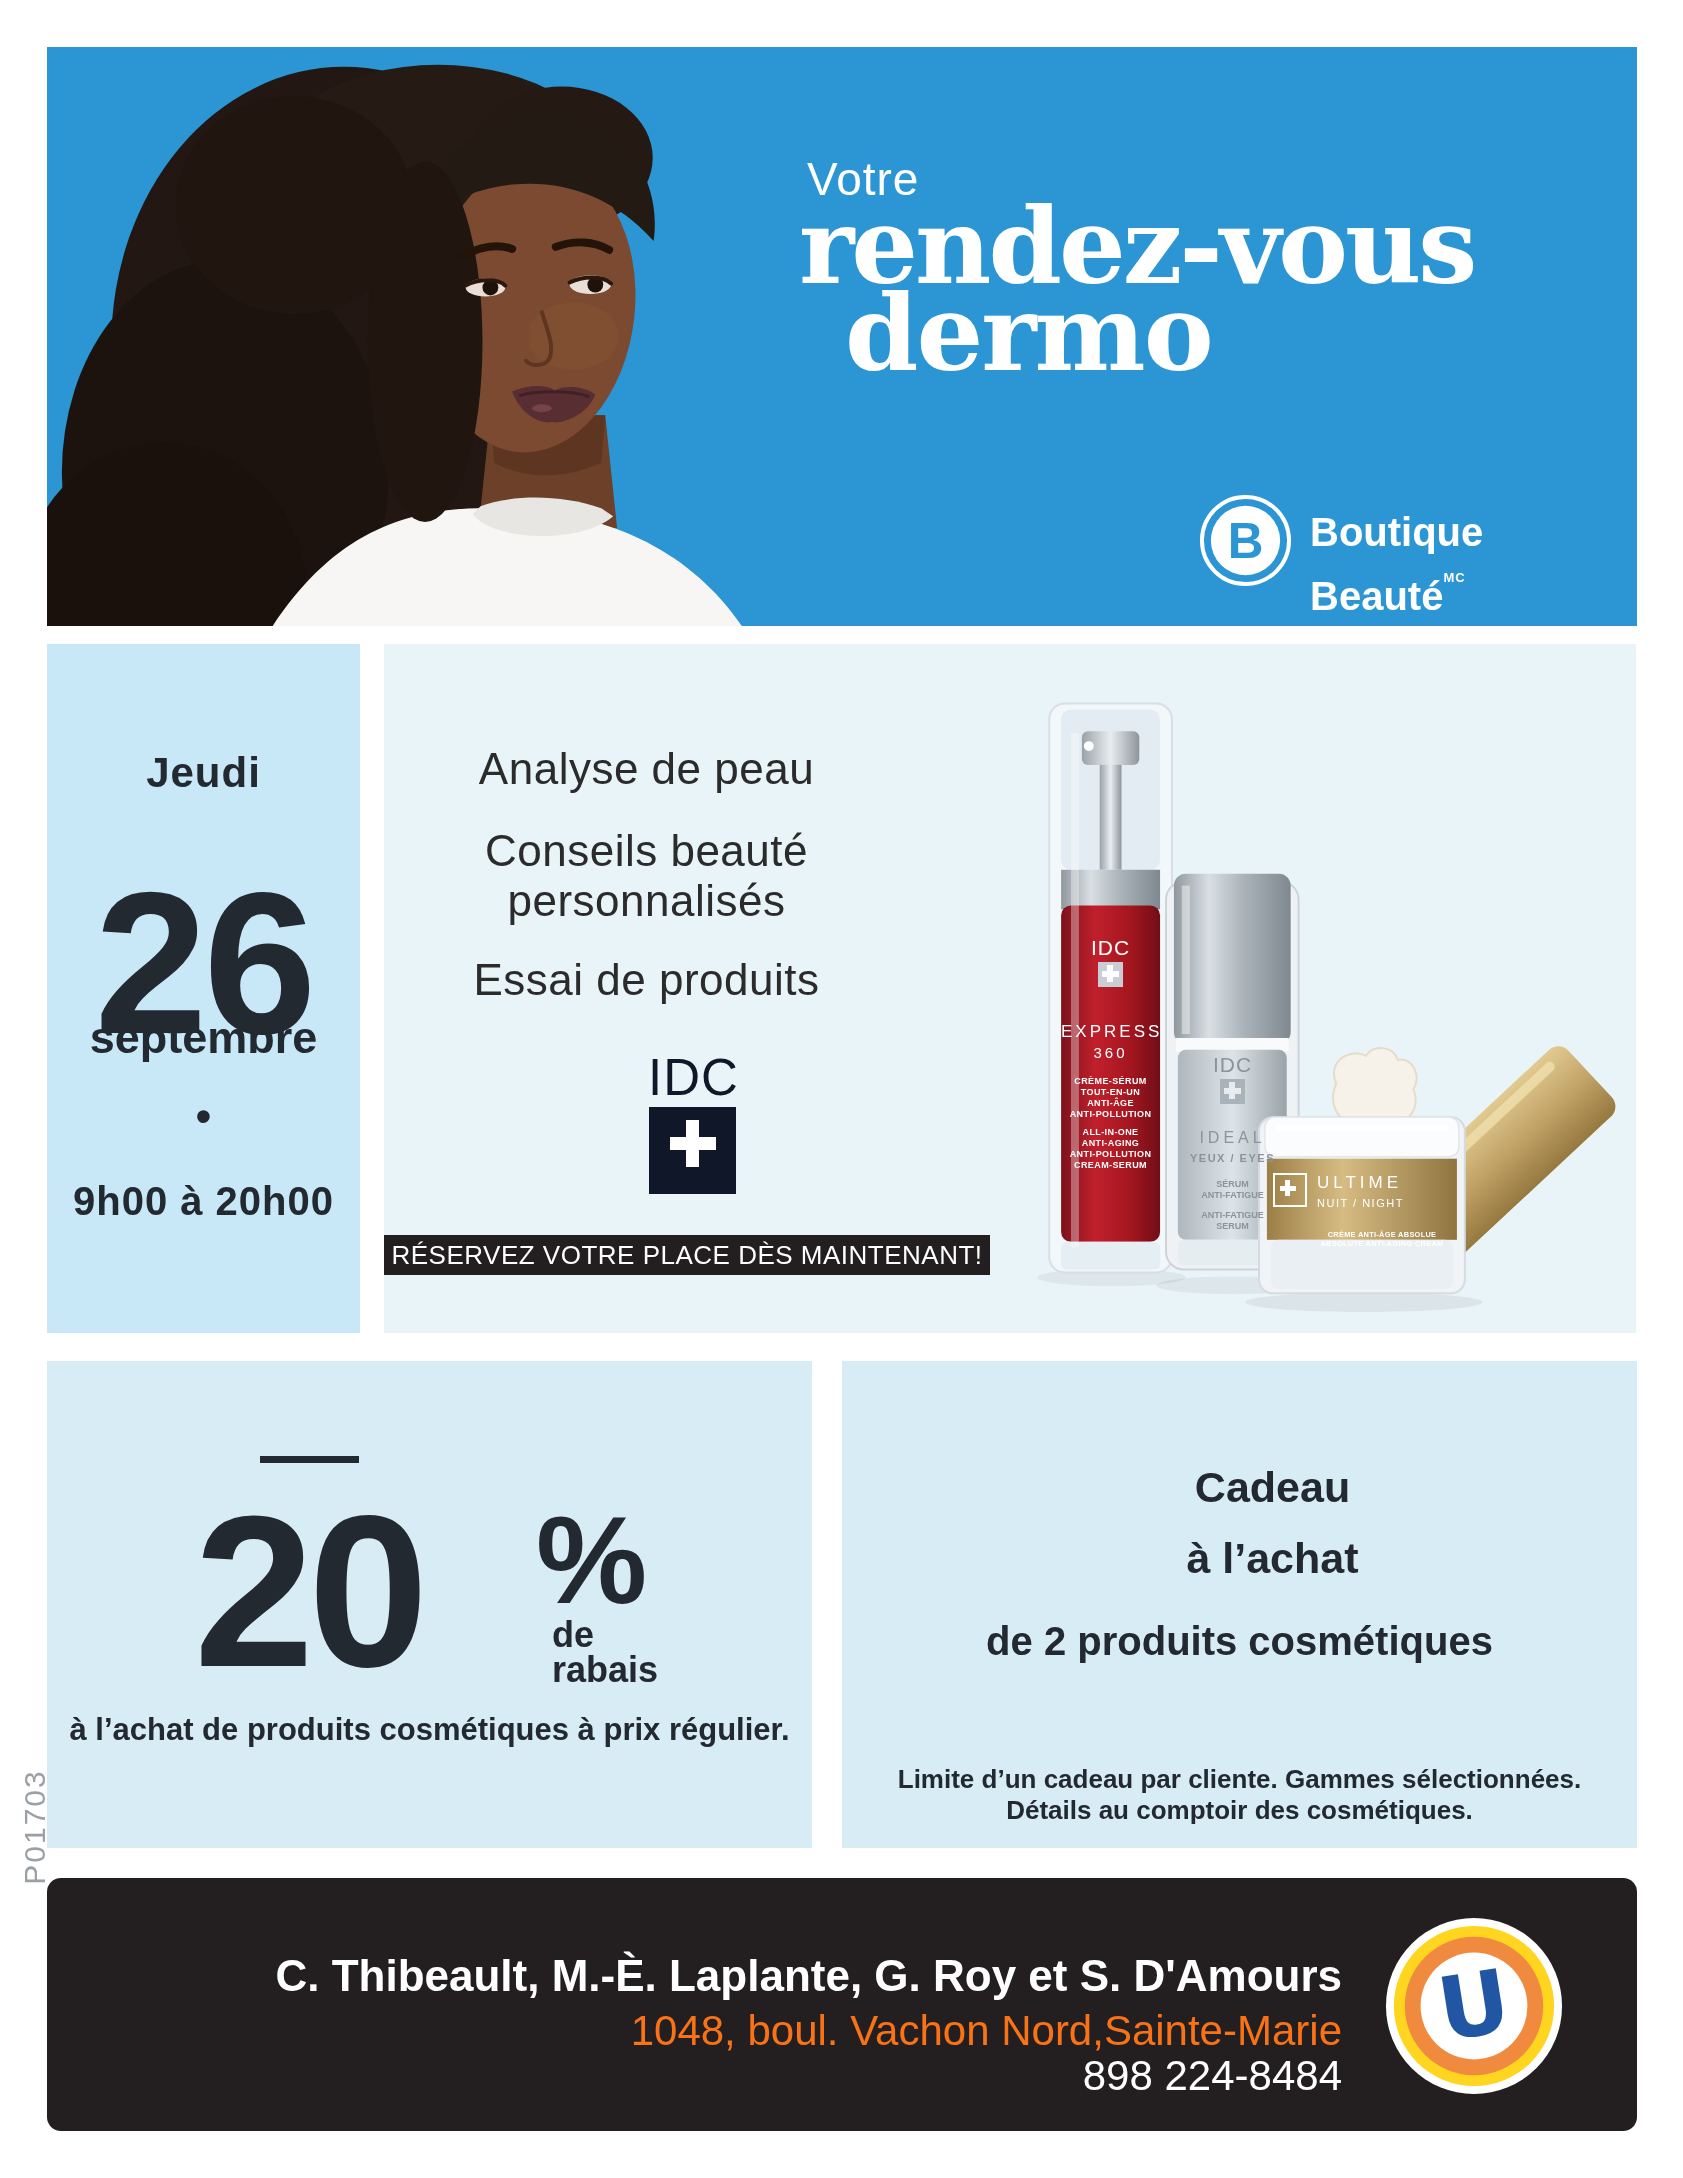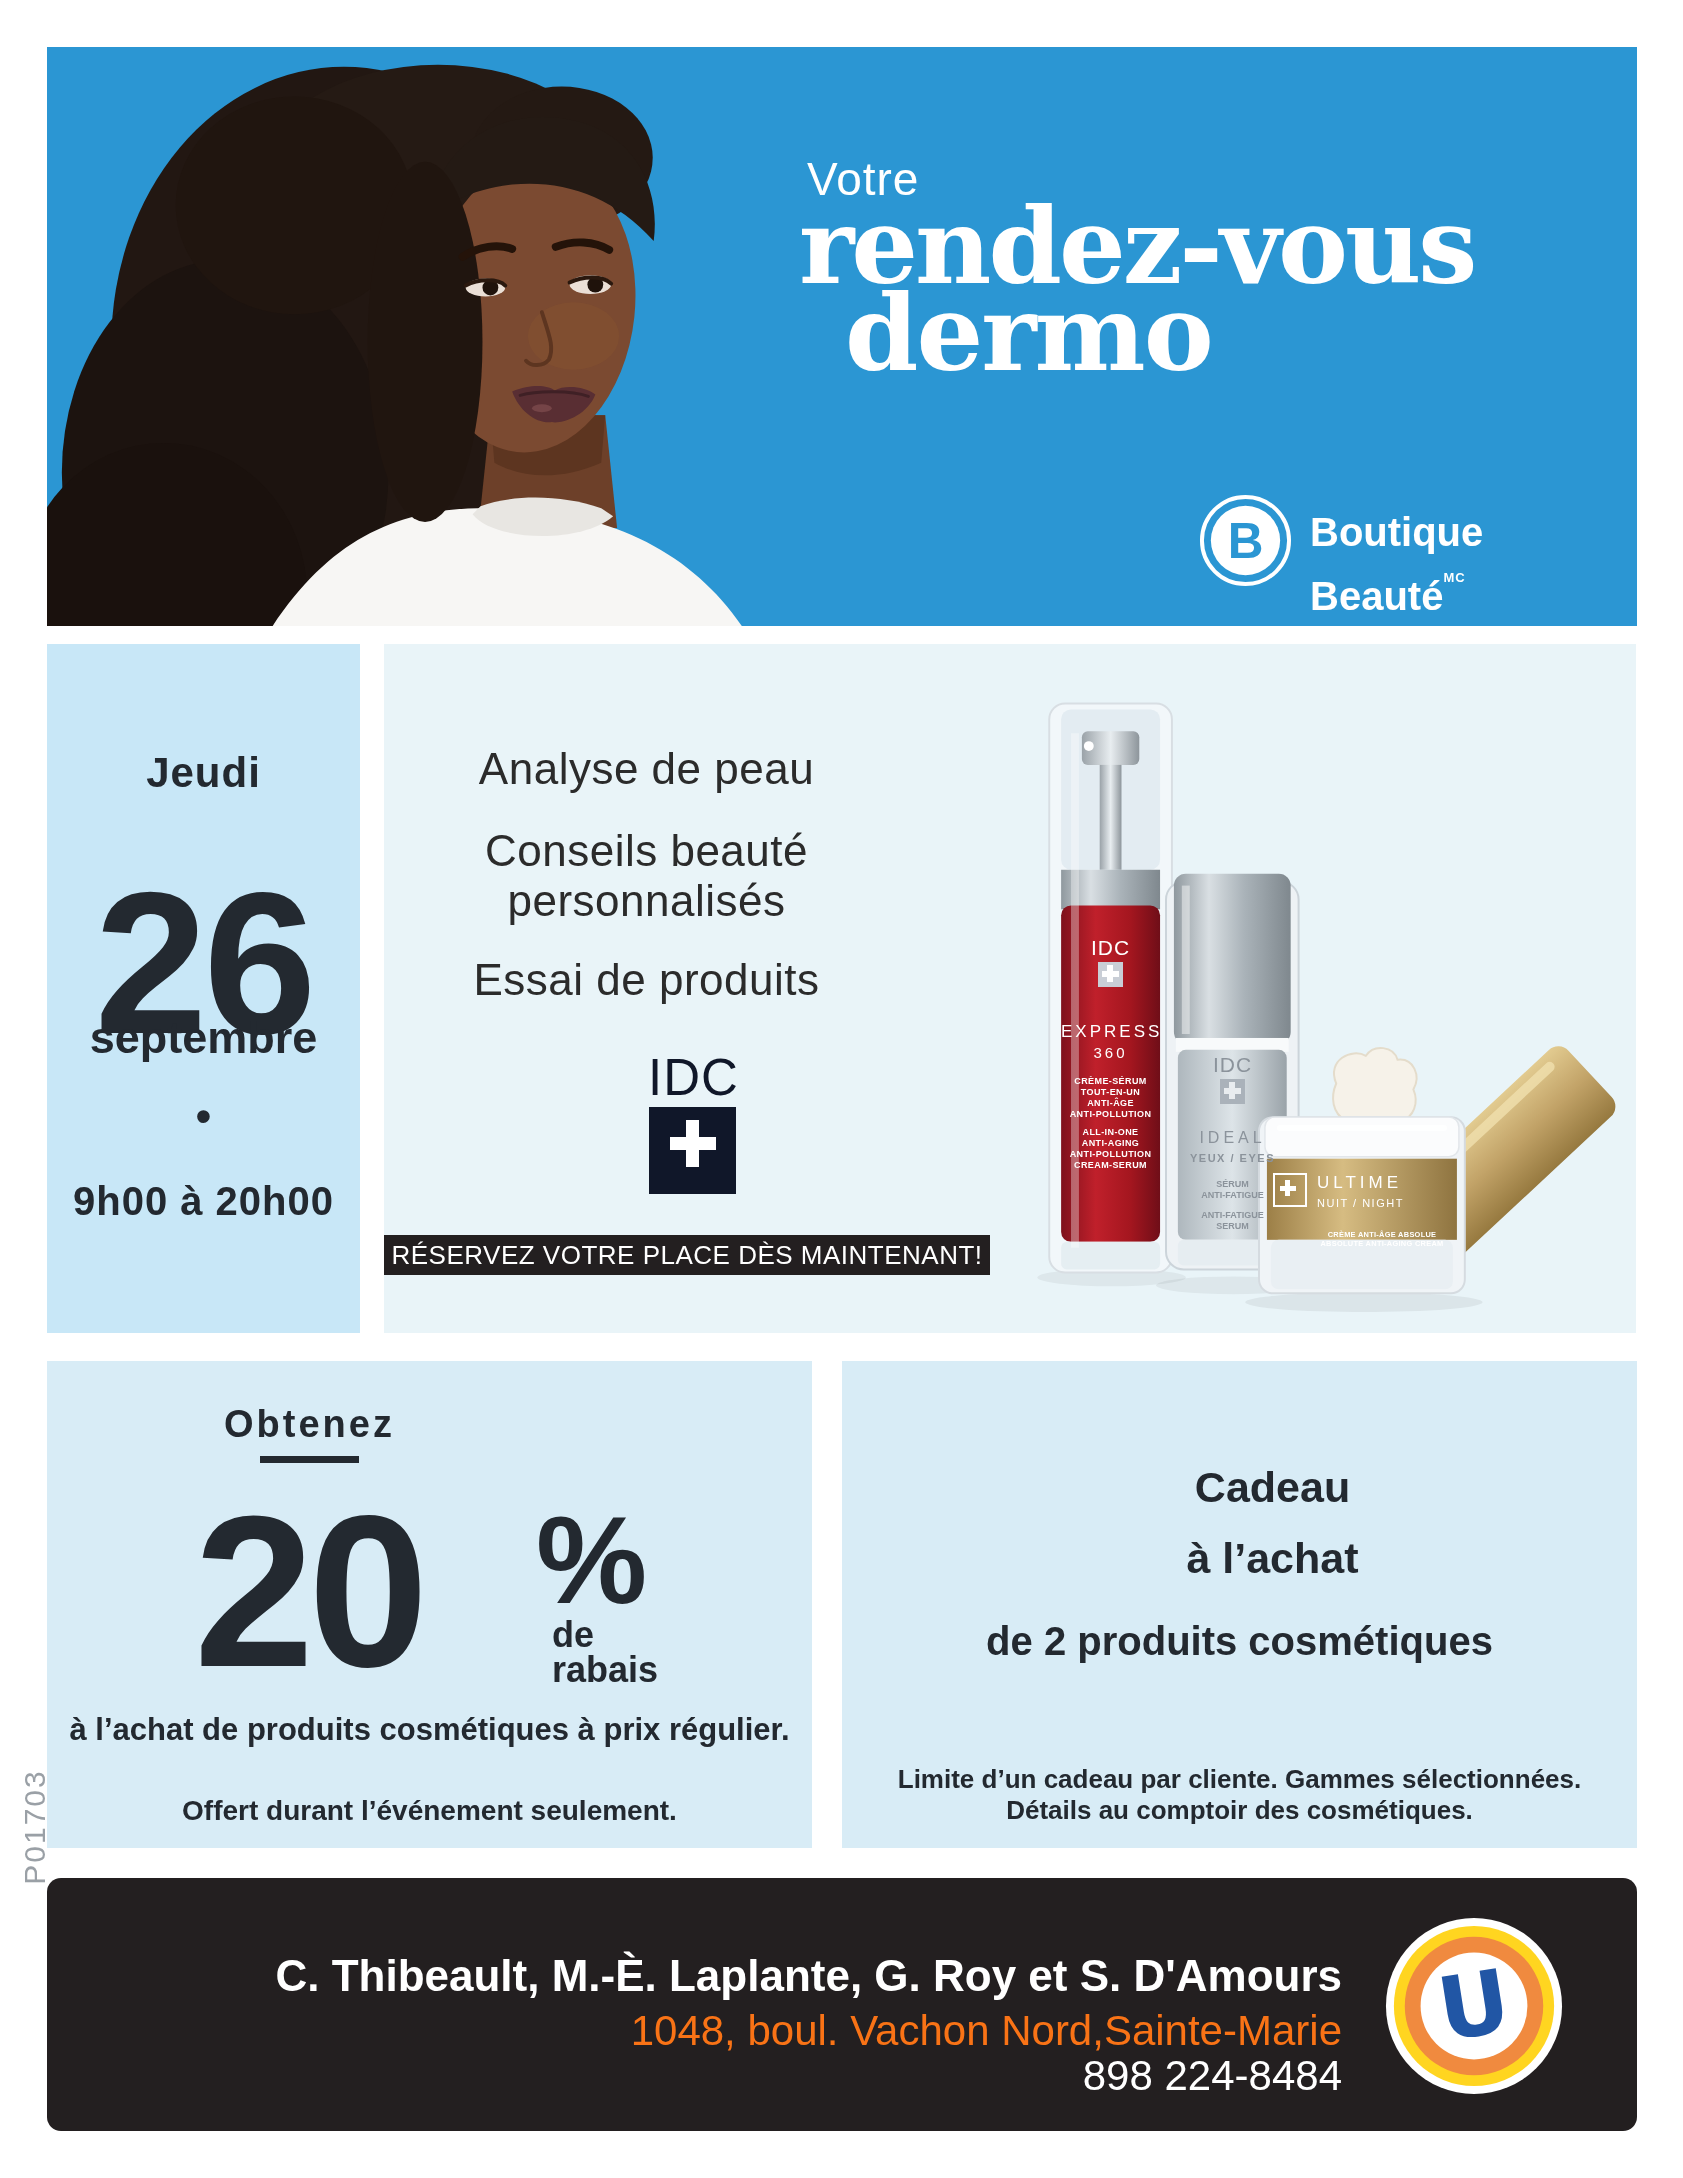--- a/index.html
+++ b/index.html
@@ -285,28 +285,26 @@
       <span class="p3-names">
         <div class="p3-name">ULTIME</div>
         <div class="p3-sub">NUIT / NIGHT</div>
       </span>
     </div>
     <div class="abs p3-desc pre">CRÈME ANTI-ÂGE ABSOLUE
 ABSOLUTE ANTI-AGING CREAM</div>
   </div>
 
   <div id="discount" class="abs">
-    <div class="abs ctr kicker">Obtenez</div>
     <div class="abs rule"></div>
     <div class="abs twenty">20</div>
     <div class="abs pct">%</div>
     <div class="abs de">de</div>
     <div class="abs rabais">rabais</div>
     <div class="abs ctr desc">à l’achat de produits cosmétiques à prix régulier.</div>
-    <div class="abs ctr note">Offert durant l’événement seulement.</div>
   </div>
 
   <div id="gift" class="abs">
     <div class="abs ctr title">
       <div>Cadeau</div>
       <div>à l’achat</div>
     </div>
     <div class="abs ctr sub">
       <div>de 2 produits cosmétiques</div>
     </div>

